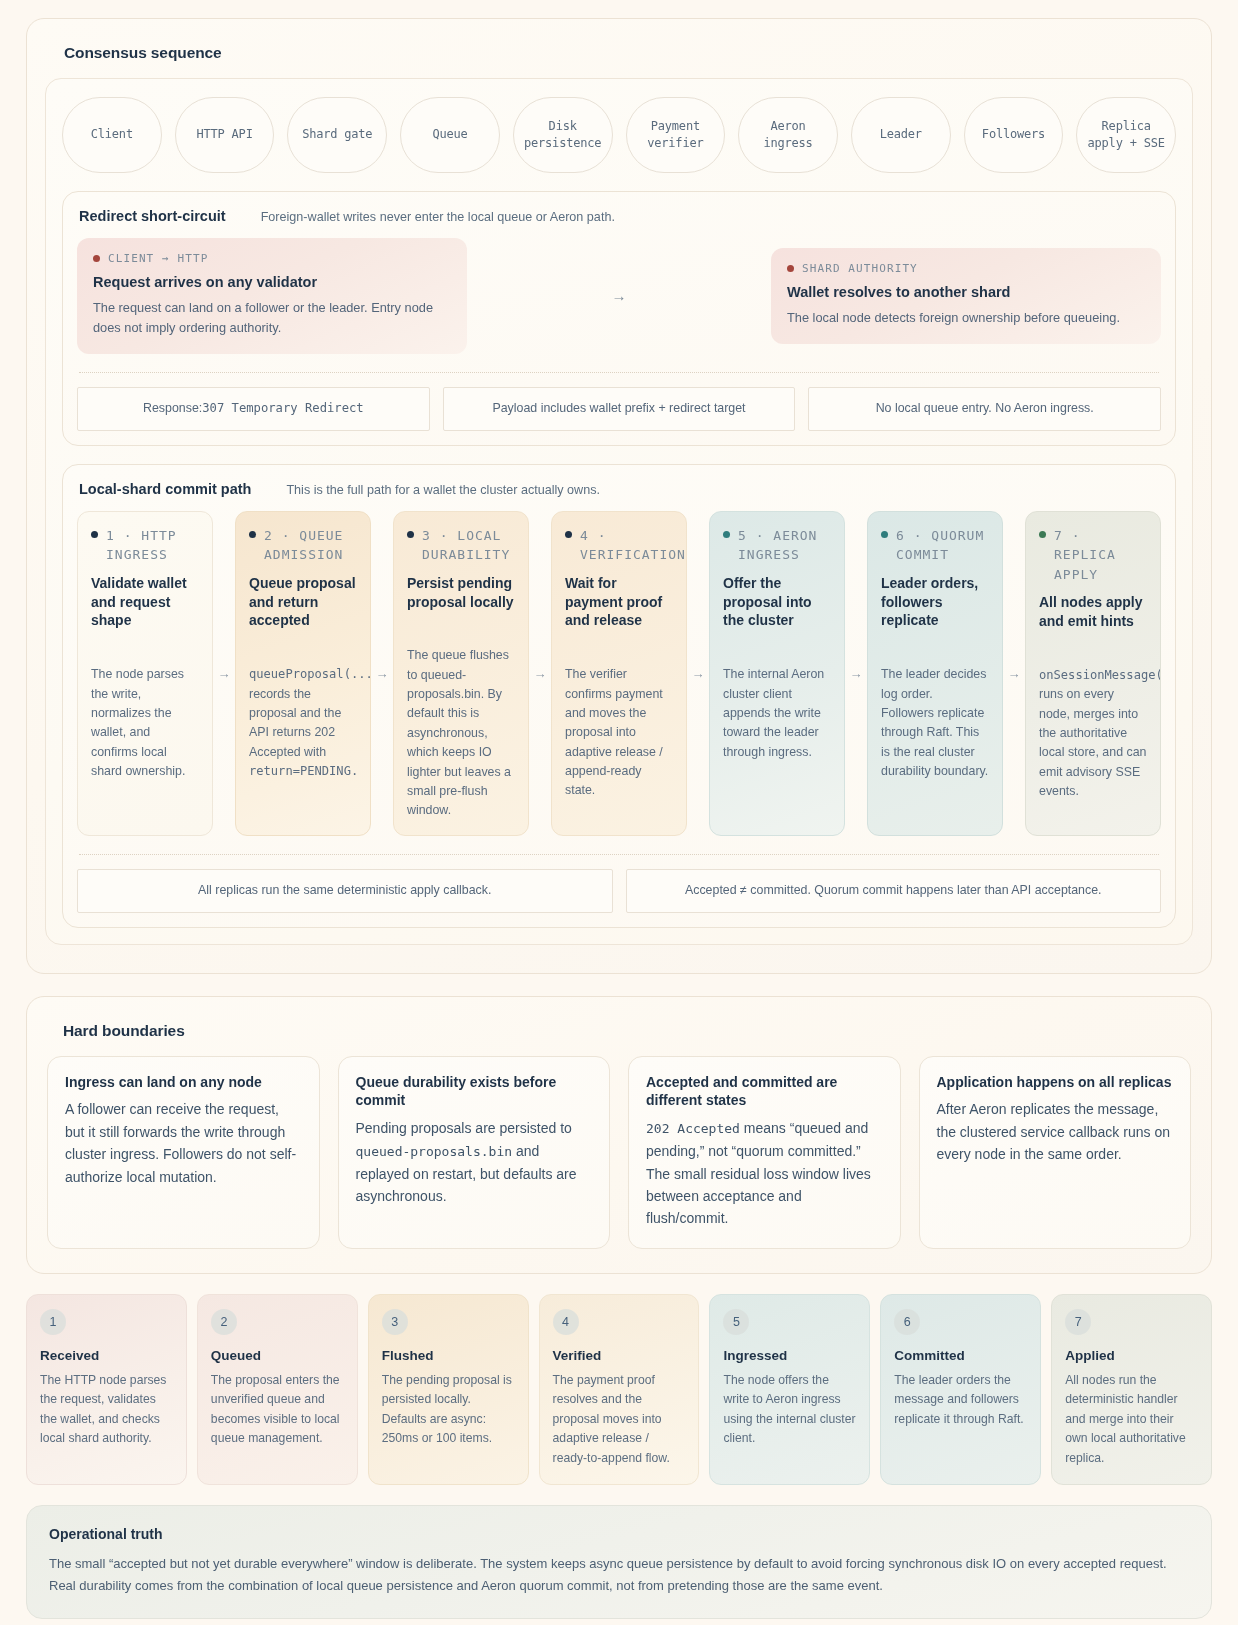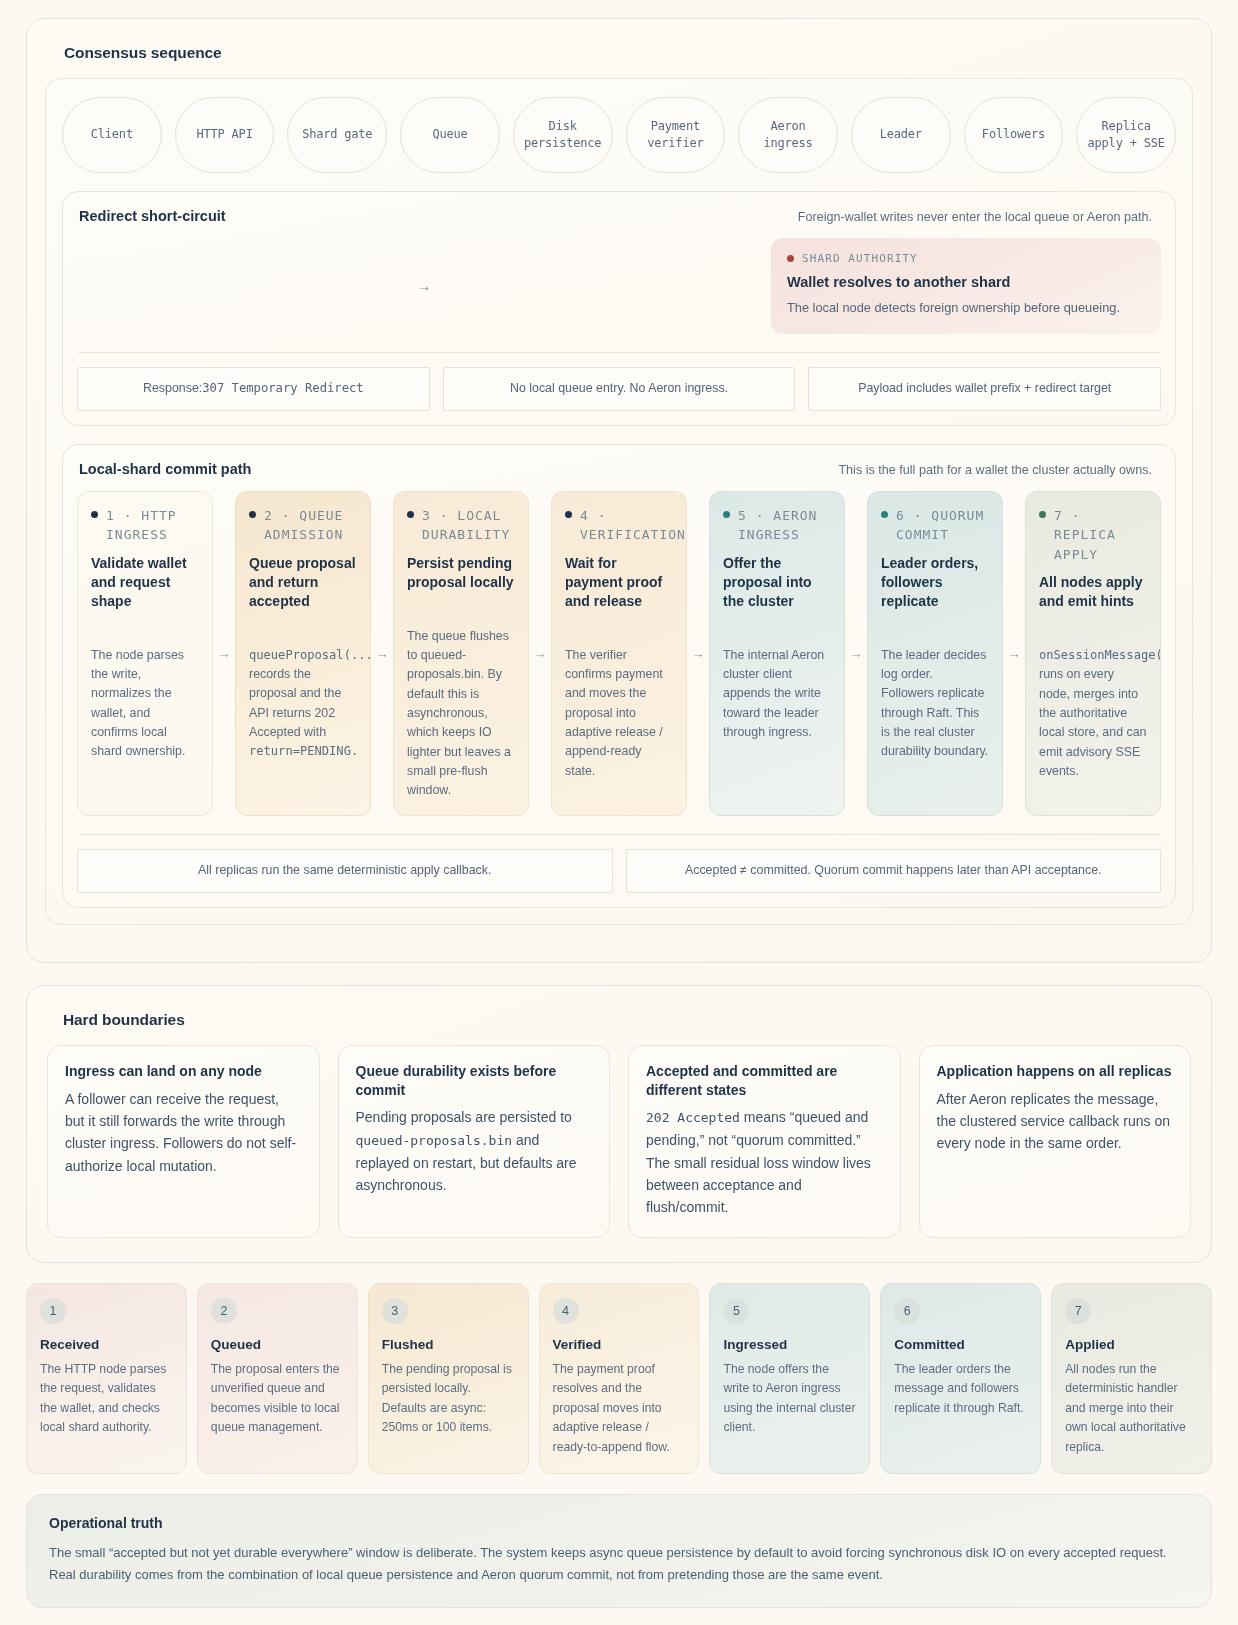--- a/index.html
+++ b/index.html
@@ -18,21 +18,21 @@
     background: linear-gradient(160deg, #fefbf5 0%, #fdf8f0 55%, #fbf6ef 100%);
   }
   .panel-title {
     font-size: 15.5px;
     font-weight: bold;
     letter-spacing: -0.1px;
     color: #1f3247;
   }
 
   
-  #consensus { padding: 18px 18px 37px 18px; }
+  #consensus { padding: 18px 18px 28px 18px; }
   #consensus > .panel-title { margin: 7px 0 0 19px; }
 
   .inner-box {
     margin-top: 16px;
     border: 1px solid #eee5d8;
     border-radius: 16px;
     background: linear-gradient(165deg,#fefcf7 0%, #fdfaf3 60%, #fdf8ef 100%);
     padding: 18px 16px 16px 16px;
   }
 
@@ -64,22 +64,22 @@
   .sub {
     margin-top: 18px;
     border: 1px solid #ece3d5;
     border-radius: 16px;
     background: linear-gradient(170deg,#fefcf7 0%, #fdf9f2 100%);
     padding: 16px 14px 14px 14px;
   }
   .sub-head {
     display: flex;
     align-items: baseline;
-    justify-content: space-between;
-    margin: 0 9px 14px 2px;
+    justify-content: flex-start;
+    margin: 0 18px 14px 2px;
     gap: 35px;
   }
   .sub-head h3 { font-size: 14.5px; font-weight: bold; color:#1f3247; }
   .sub-note { font-size: 12.6px; color: #5b6e80; }
 
   
   .pair {
     display: flex;
     align-items: center;
     gap: 0;
@@ -241,20 +241,28 @@
         <div class="chip">Replica apply + SSE</div>
       </div>
 
     <div class="sub">
       <div class="sub-head">
         <h3>Redirect short-circuit</h3>
         <div class="sub-note">Foreign-wallet writes never enter the local queue or Aeron path.</div>
       </div>
 
       <div class="pair">
+        <div class="pair-card">
+          <div class="kicker">
+            <span class="dot"></span>
+            <span>CLIENT → HTTP</span>
+          </div>
+          <h4>Request arrives on any validator</h4>
+          <p>The request can land on a follower or the leader. Entry node does not imply ordering authority.</p>
+        </div>
 
         <div class="pair-gap">
           <span class="arrow-lg">→</span>
         </div>
 
         <div class="pair-card">
           <div class="kicker">
             <span class="dot"></span>
             <span>SHARD AUTHORITY</span>
           </div>
@@ -263,24 +271,24 @@
         </div>
       </div>
 
       <div class="divider"></div>
       <div class="notes" id="redirect-notes">
           <div class="note">
             <span>Response: </span>
             <code>307 Temporary Redirect</code>
           </div>
           <div class="note">
+            <span>Payload includes wallet prefix + redirect target</span>
+          </div>
+          <div class="note">
             <span>No local queue entry. No Aeron ingress.</span>
-          </div>
-          <div class="note">
-            <span>Payload includes wallet prefix + redirect target</span>
           </div>
         </div>
     </div>
 
     <div class="sub">
       <div class="sub-head">
         <h3>Local-shard commit path</h3>
         <div class="sub-note">This is the full path for a wallet the cluster actually owns.</div>
       </div>
 

